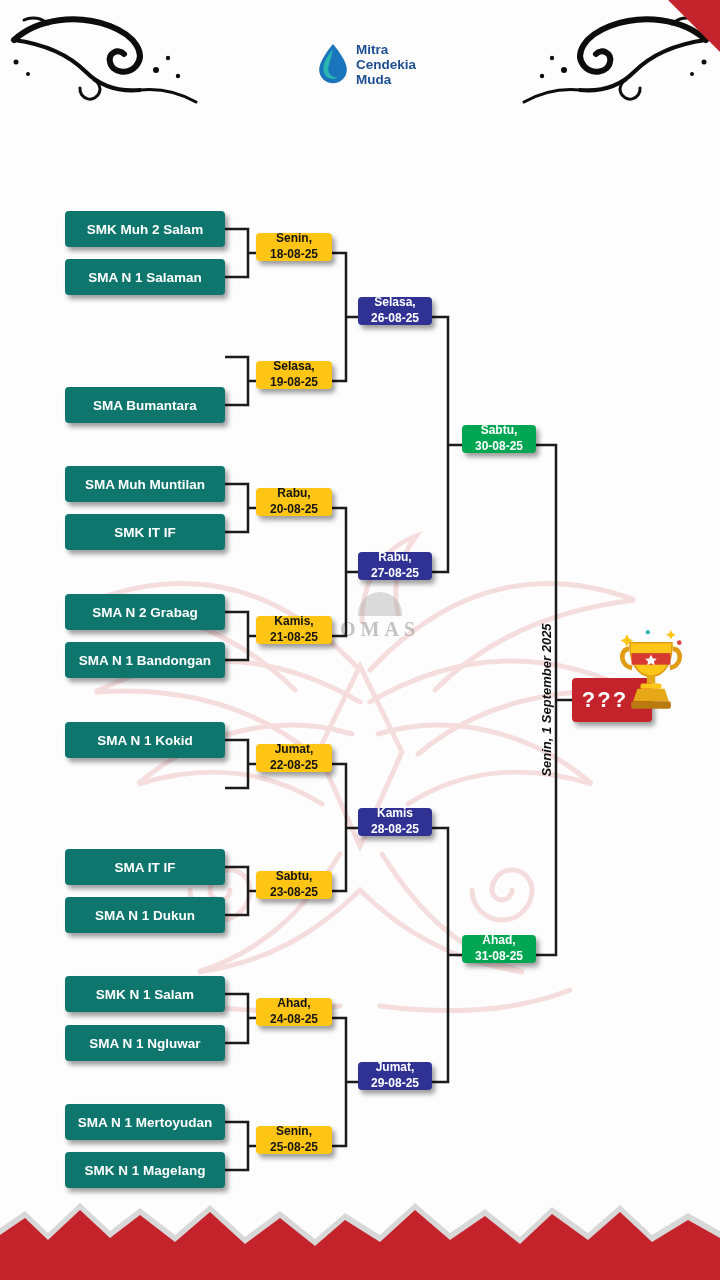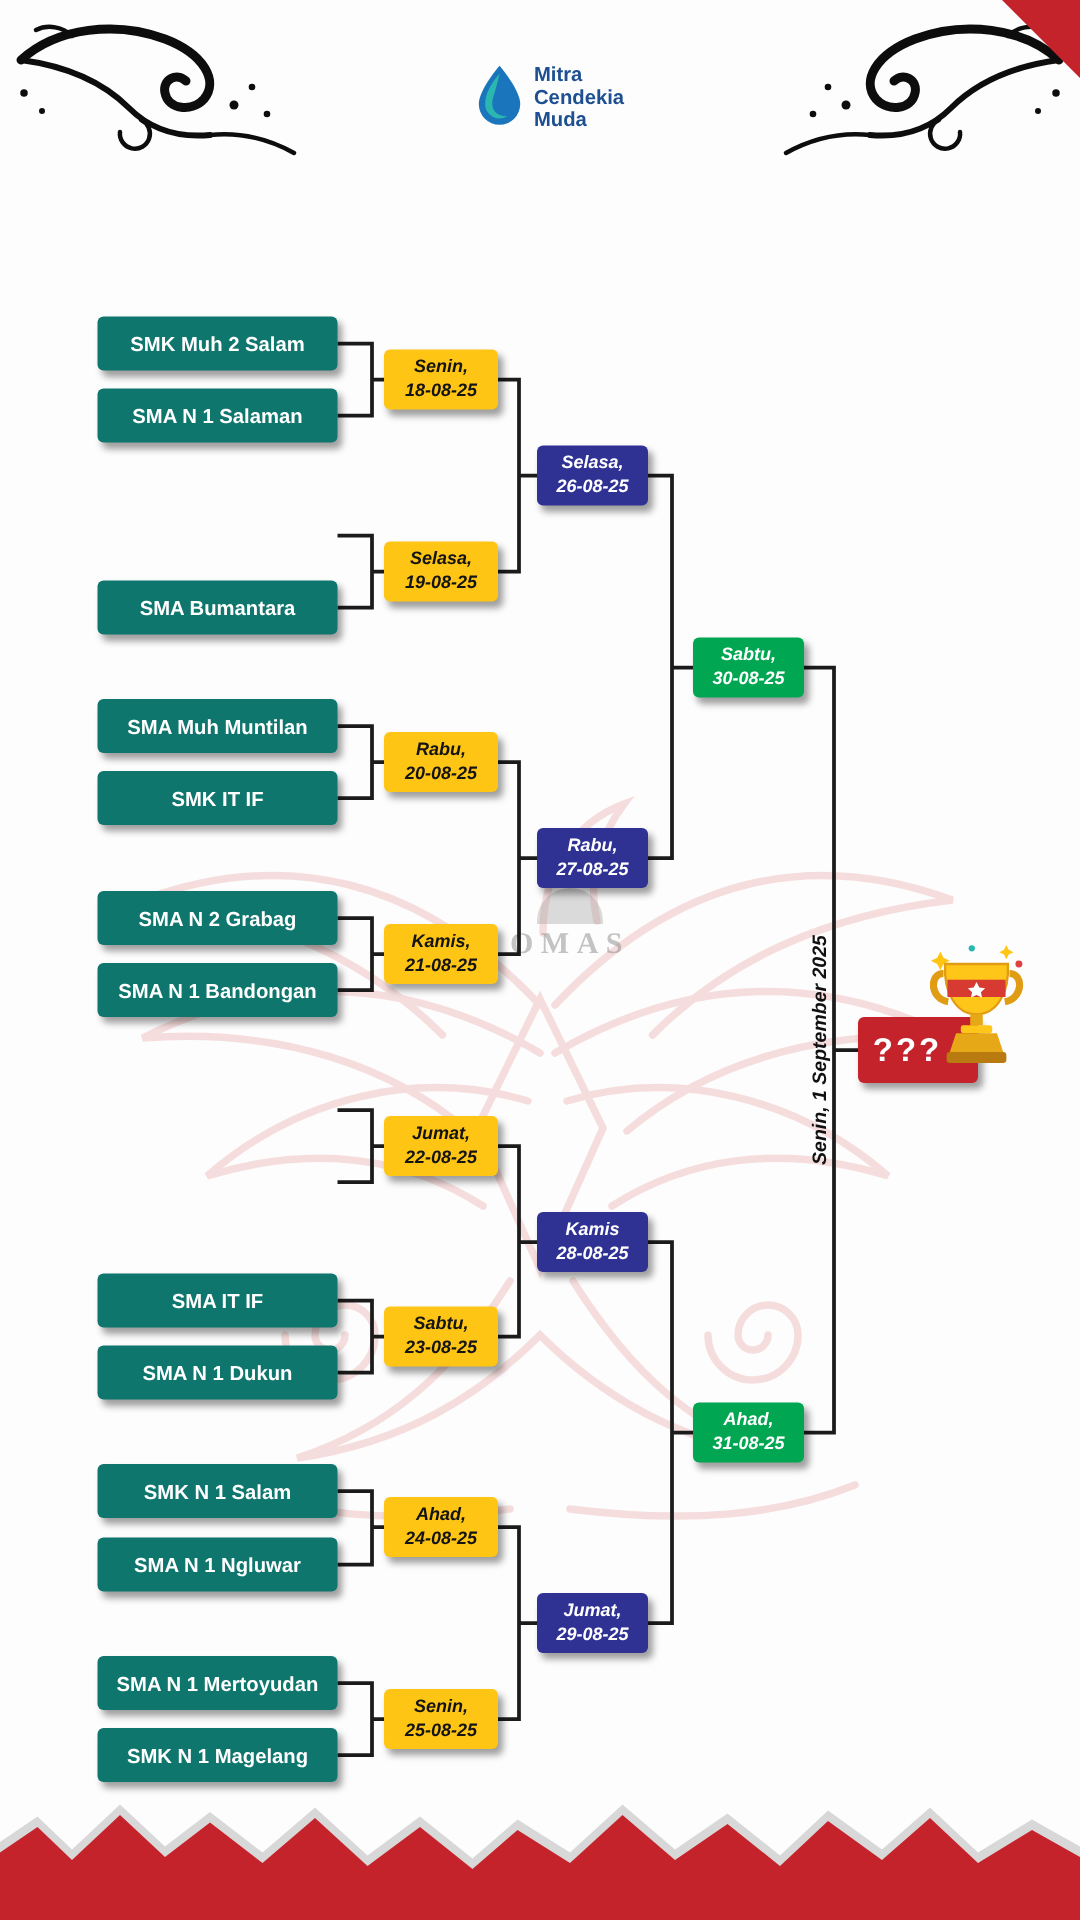--- a/index.html
+++ b/index.html
@@ -36,21 +36,21 @@
   
   .lines{position:absolute;left:0;top:0;z-index:1;}
   .box{
     position:absolute;z-index:2;display:flex;align-items:center;justify-content:center;
     text-align:center;border-radius:4px;box-shadow:3px 4px 5px rgba(0,0,0,.38);
   }
   .team{
     left:65px;width:160px;height:36px;background:#0f766e;color:#ffffff;
     font-size:13.5px;font-weight:600;
   }
-  .date-box{width:76px;height:40px;flex-direction:column;font-style:italic;font-size:12px;font-weight:600;line-height:1.3;}
+  .date-box{width:76px;height:28px;flex-direction:column;font-size:12px;font-weight:600;line-height:1.3;}
   .r1{left:256px;background:#ffc515;color:#141414;}
   .r2{left:358px;width:74px;background:#2f3293;color:#ffffff;}
   .r3{left:462px;width:74px;background:#00a651;color:#ffffff;}
   .final-box{
     left:572px;top:678px;width:80px;height:44px;background:#c5232b;color:#ffffff;
     font-size:22px;font-weight:bold;letter-spacing:2px;padding-right:14px;box-sizing:border-box;
   }
   .final-date-vertical{
     position:absolute;left:546px;top:700px;z-index:2;white-space:nowrap;
     transform:translate(-50%,-50%) rotate(-90deg);
@@ -155,20 +155,21 @@
     </g>
   </svg>
 
   <div class="box team" style="top:211px">SMK Muh 2 Salam</div>
   <div class="box team" style="top:259px">SMA N 1 Salaman</div>
   <div class="box team" style="top:387px">SMA Bumantara</div>
   <div class="box team" style="top:466px">SMA Muh Muntilan</div>
   <div class="box team" style="top:514px">SMK IT IF</div>
   <div class="box team" style="top:594px">SMA N 2 Grabag</div>
   <div class="box team" style="top:642px">SMA N 1 Bandongan</div>
+  <div class="box team" style="top:722px">SMA N 1 Kokid</div>
   <div class="box team" style="top:849px">SMA IT IF</div>
   <div class="box team" style="top:897px">SMA N 1 Dukun</div>
   <div class="box team" style="top:976px">SMK N 1 Salam</div>
   <div class="box team" style="top:1025px">SMA N 1 Ngluwar</div>
   <div class="box team" style="top:1104px">SMA N 1 Mertoyudan</div>
   <div class="box team" style="top:1152px">SMK N 1 Magelang</div>
 
   <div class="box date-box r1" style="top:233px">
     <span>Senin,</span>
     <span>18-08-25</span>

